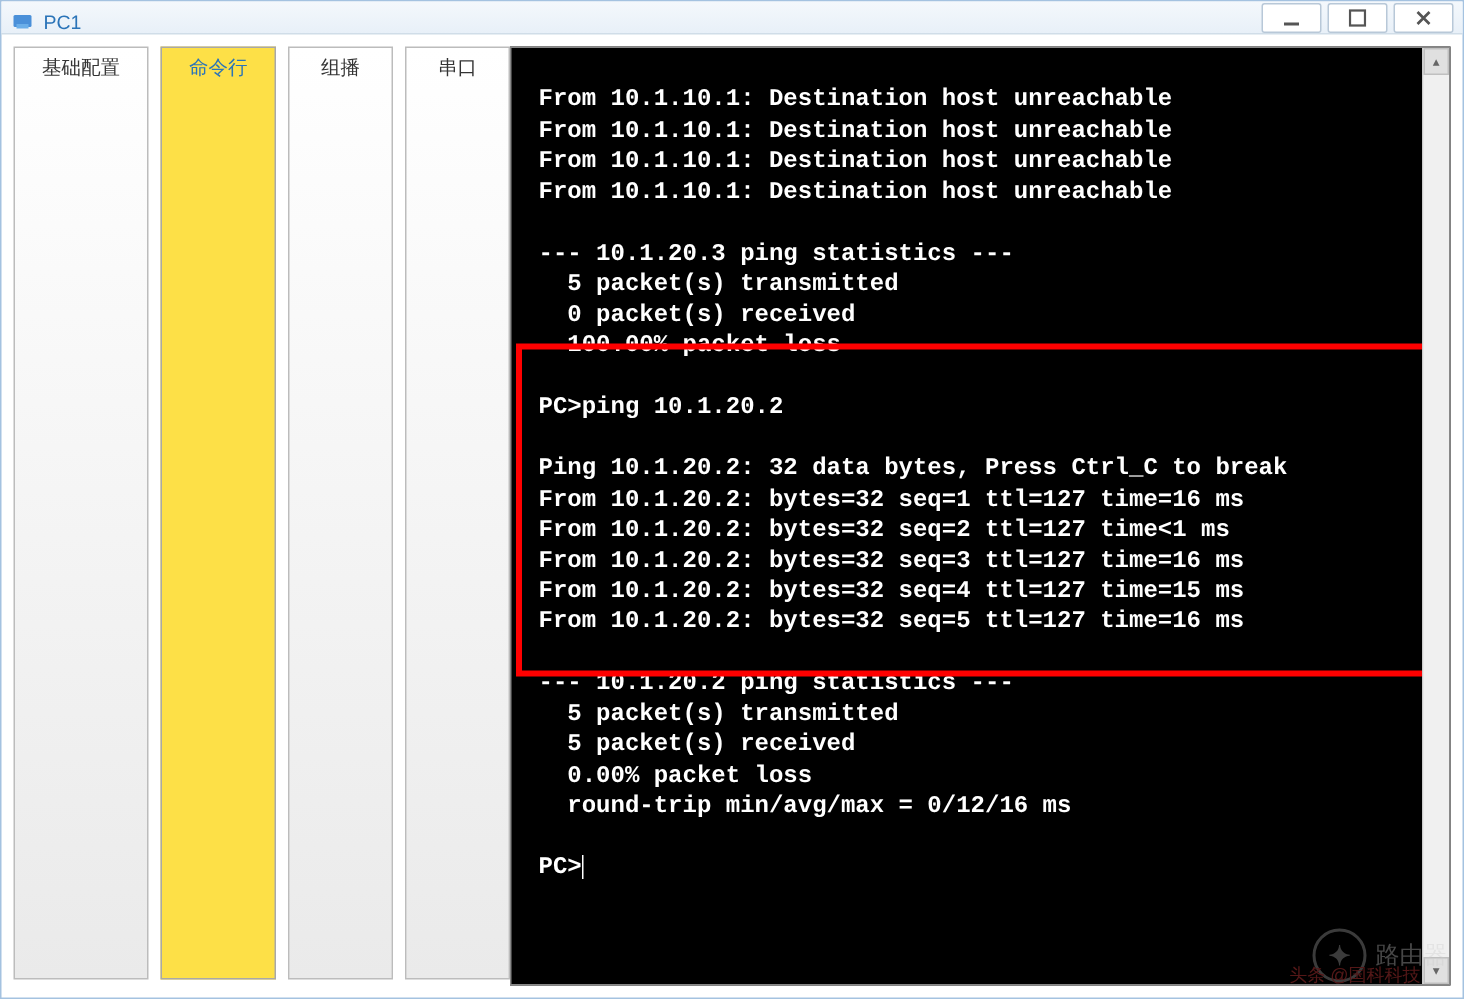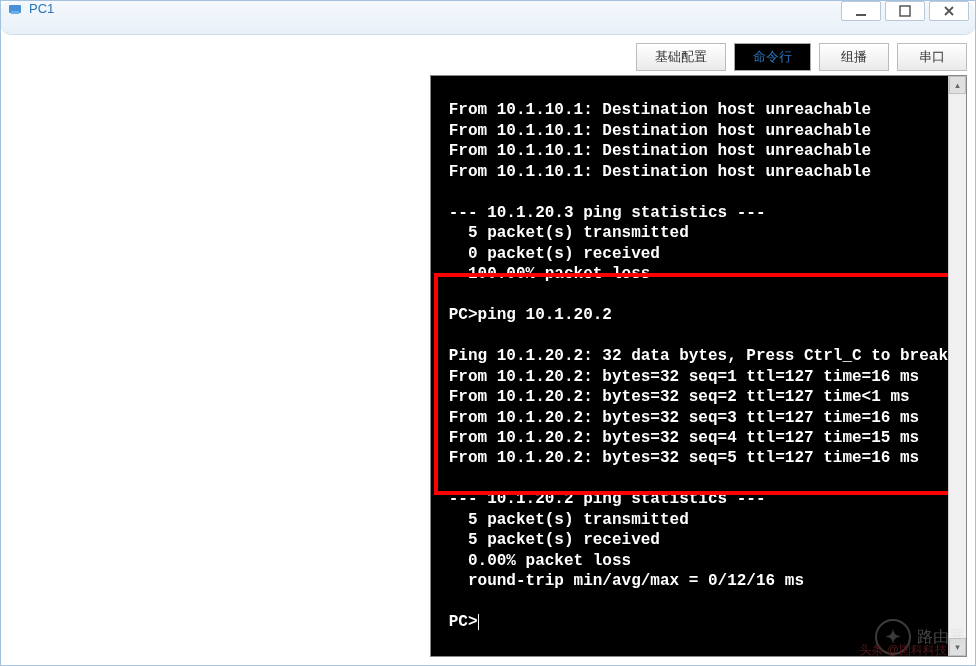--- a/index.html
+++ b/index.html
@@ -12,27 +12,26 @@
     }
     .window {
       width: 976px;
       height: 666px;
       border: 1px solid #a4c2e0;
       background: #fff;
       display: flex;
       flex-direction: column;
     }
     .titlebar {
-      height: 34px;
+      height: 22px;
       background: linear-gradient(to bottom, #f4f8fc 0%, #e8f0f8 100%);
       border-bottom: 1px solid #d0dde8;
       display: flex;
-      align-items: flex-start;
+      align-items: flex-end;
       padding: 0 6px;
-      border-radius: 10px;
     }
     .titlebar .app-icon {
       width: 16px;
       height: 16px;
       margin-right: 6px;
       display: flex;
       align-items: center;
       justify-content: center;
     }
     .titlebar .title {
@@ -57,41 +56,39 @@
       font-size: 12px;
       color: #555;
       cursor: pointer;
       font-family: Arial, sans-serif;
     }
     .win-btn svg { display: block; }
     .content-area {
       flex: 1;
       padding: 8px;
       display: flex;
-      flex-direction: column;
       position: relative;
-      align-items: flex-end;
     }
     .tabs {
       display: flex;
       gap: 8px;
       margin-bottom: 4px;
     }
     .tab {
       padding: 4px 18px;
       font-size: 13px;
       border: 1px solid #bcbcbc;
       background: linear-gradient(to bottom, #ffffff, #eaeaea);
       cursor: pointer;
       color: #333;
       min-width: 70px;
       text-align: center;
     }
     .tab.active {
-      background: #000000;
+      background: #fde047;
       color: #2b74b8;
       border-color: #a8a8a8;
     }
     .terminal-wrapper {
       flex: 1;
       background: #000;
       border: 1px solid #888;
       position: relative;
       overflow: hidden;
     }

